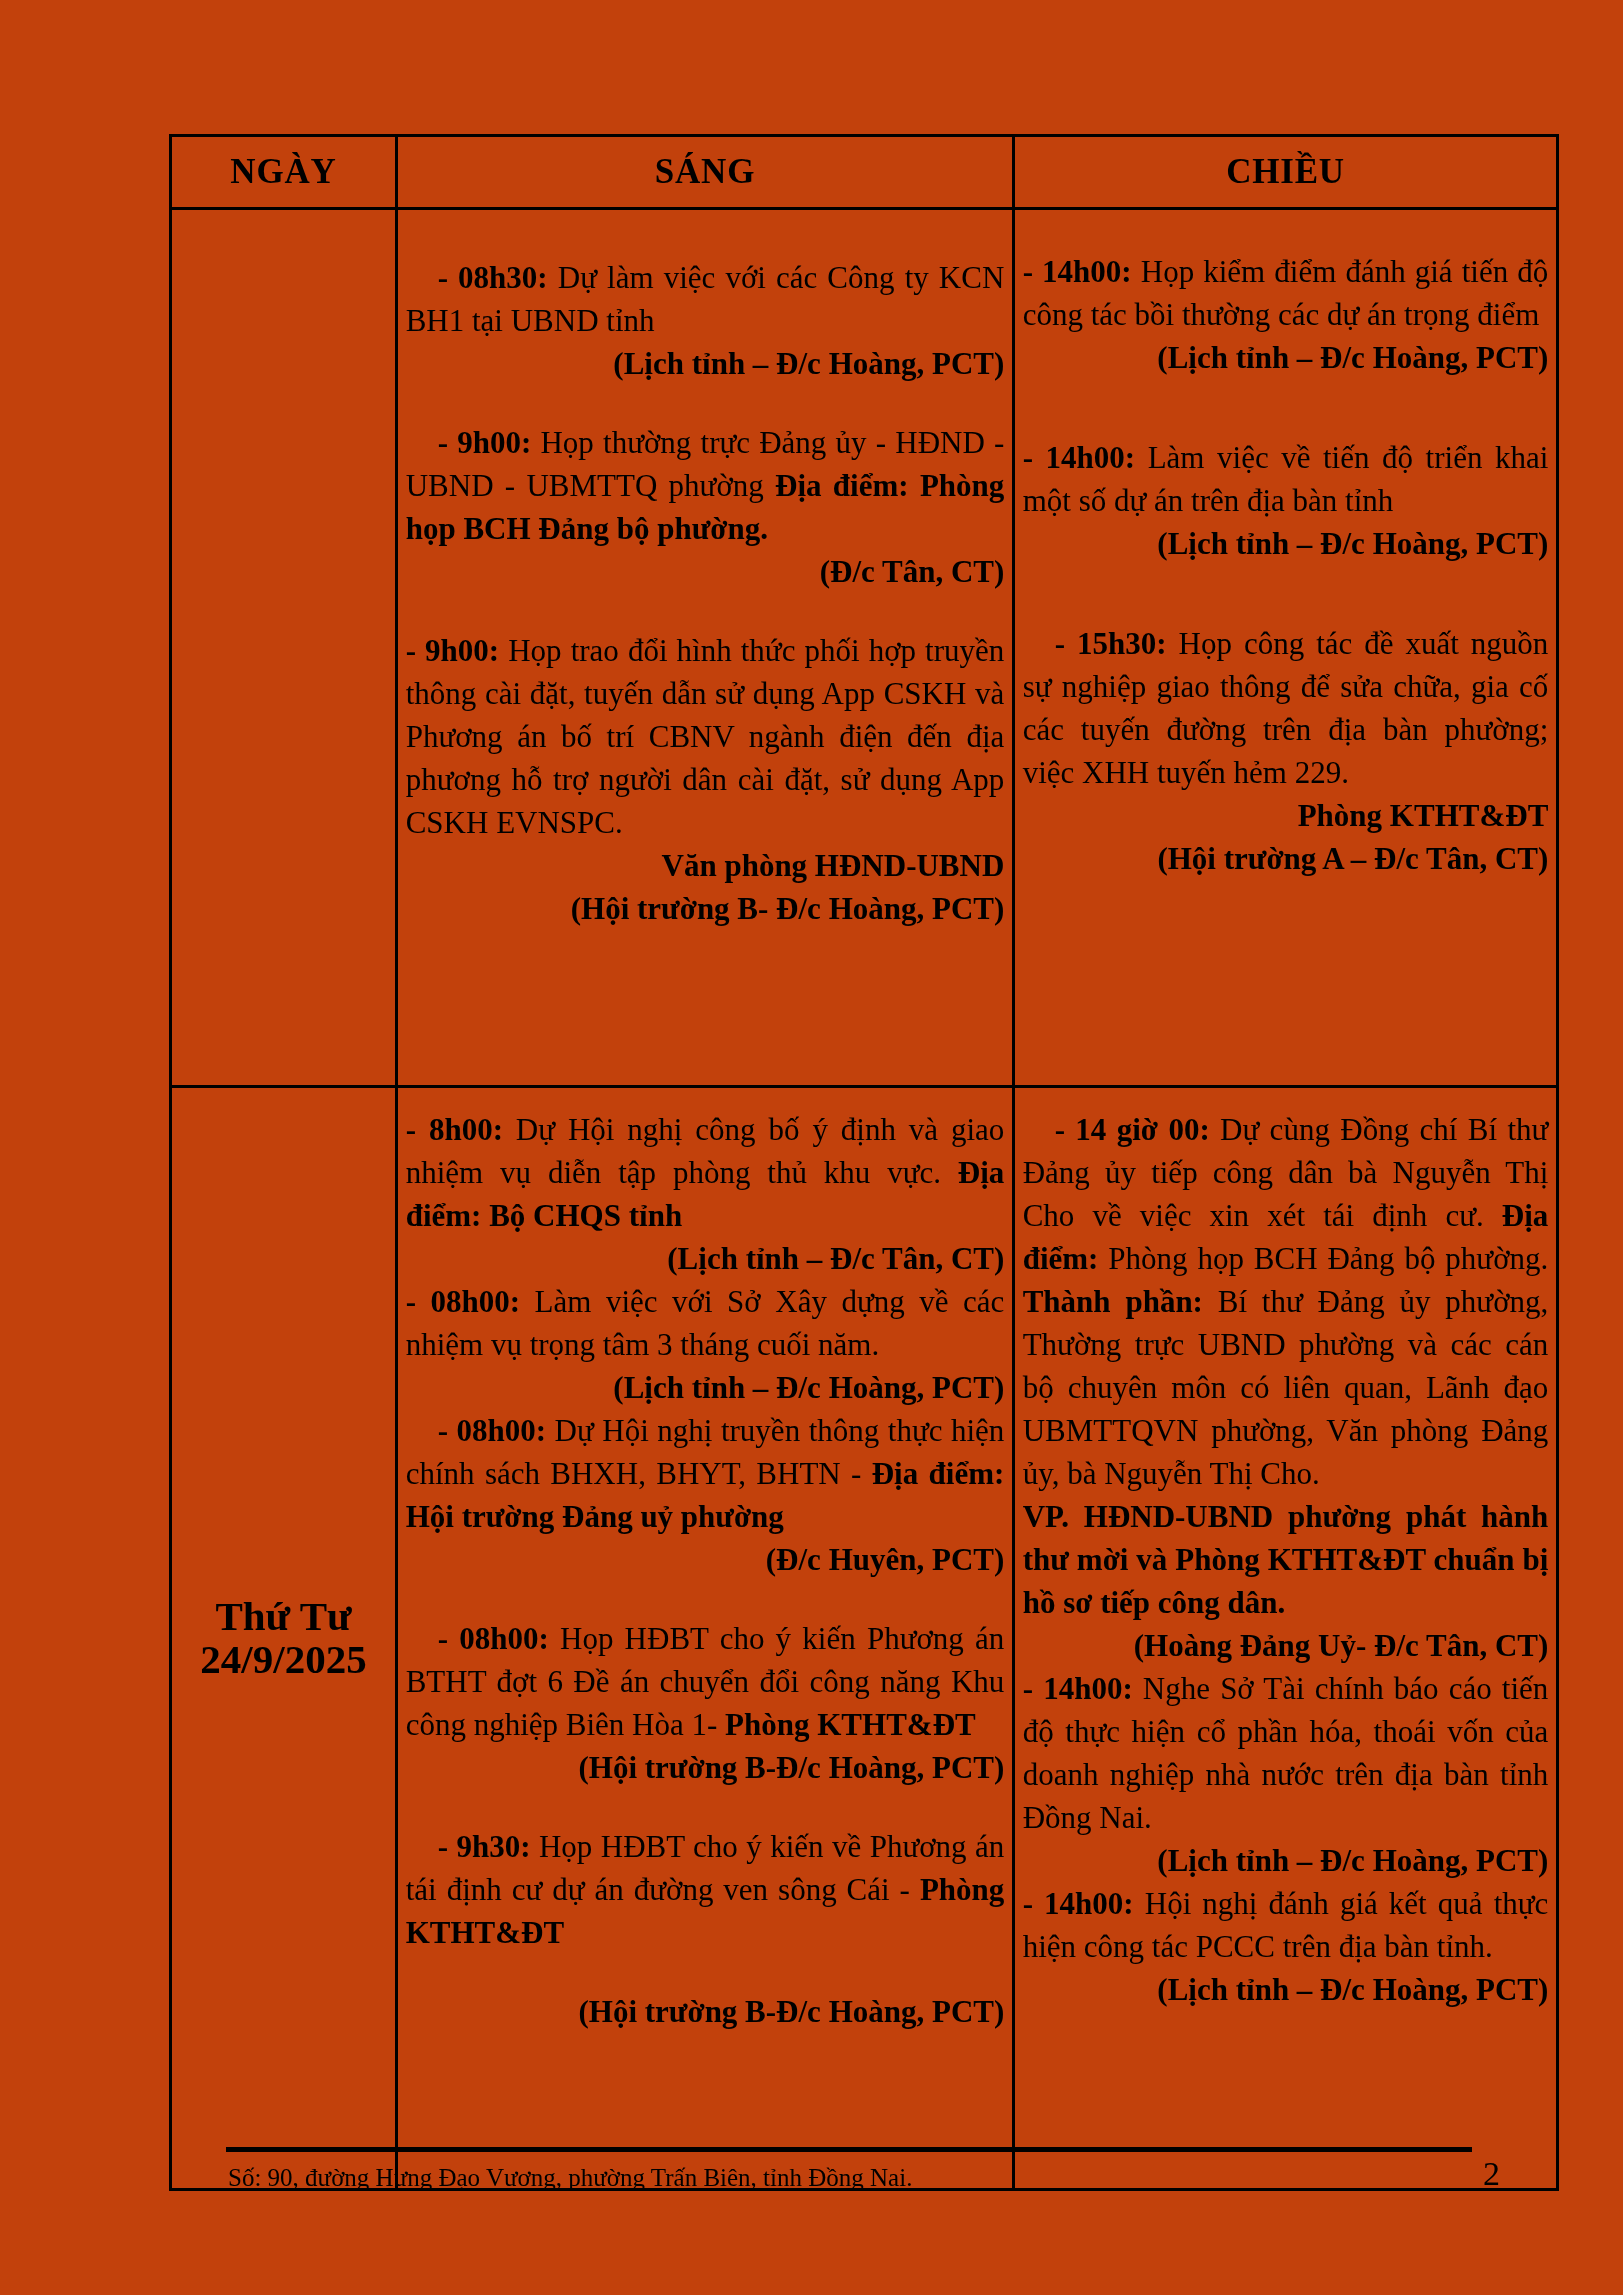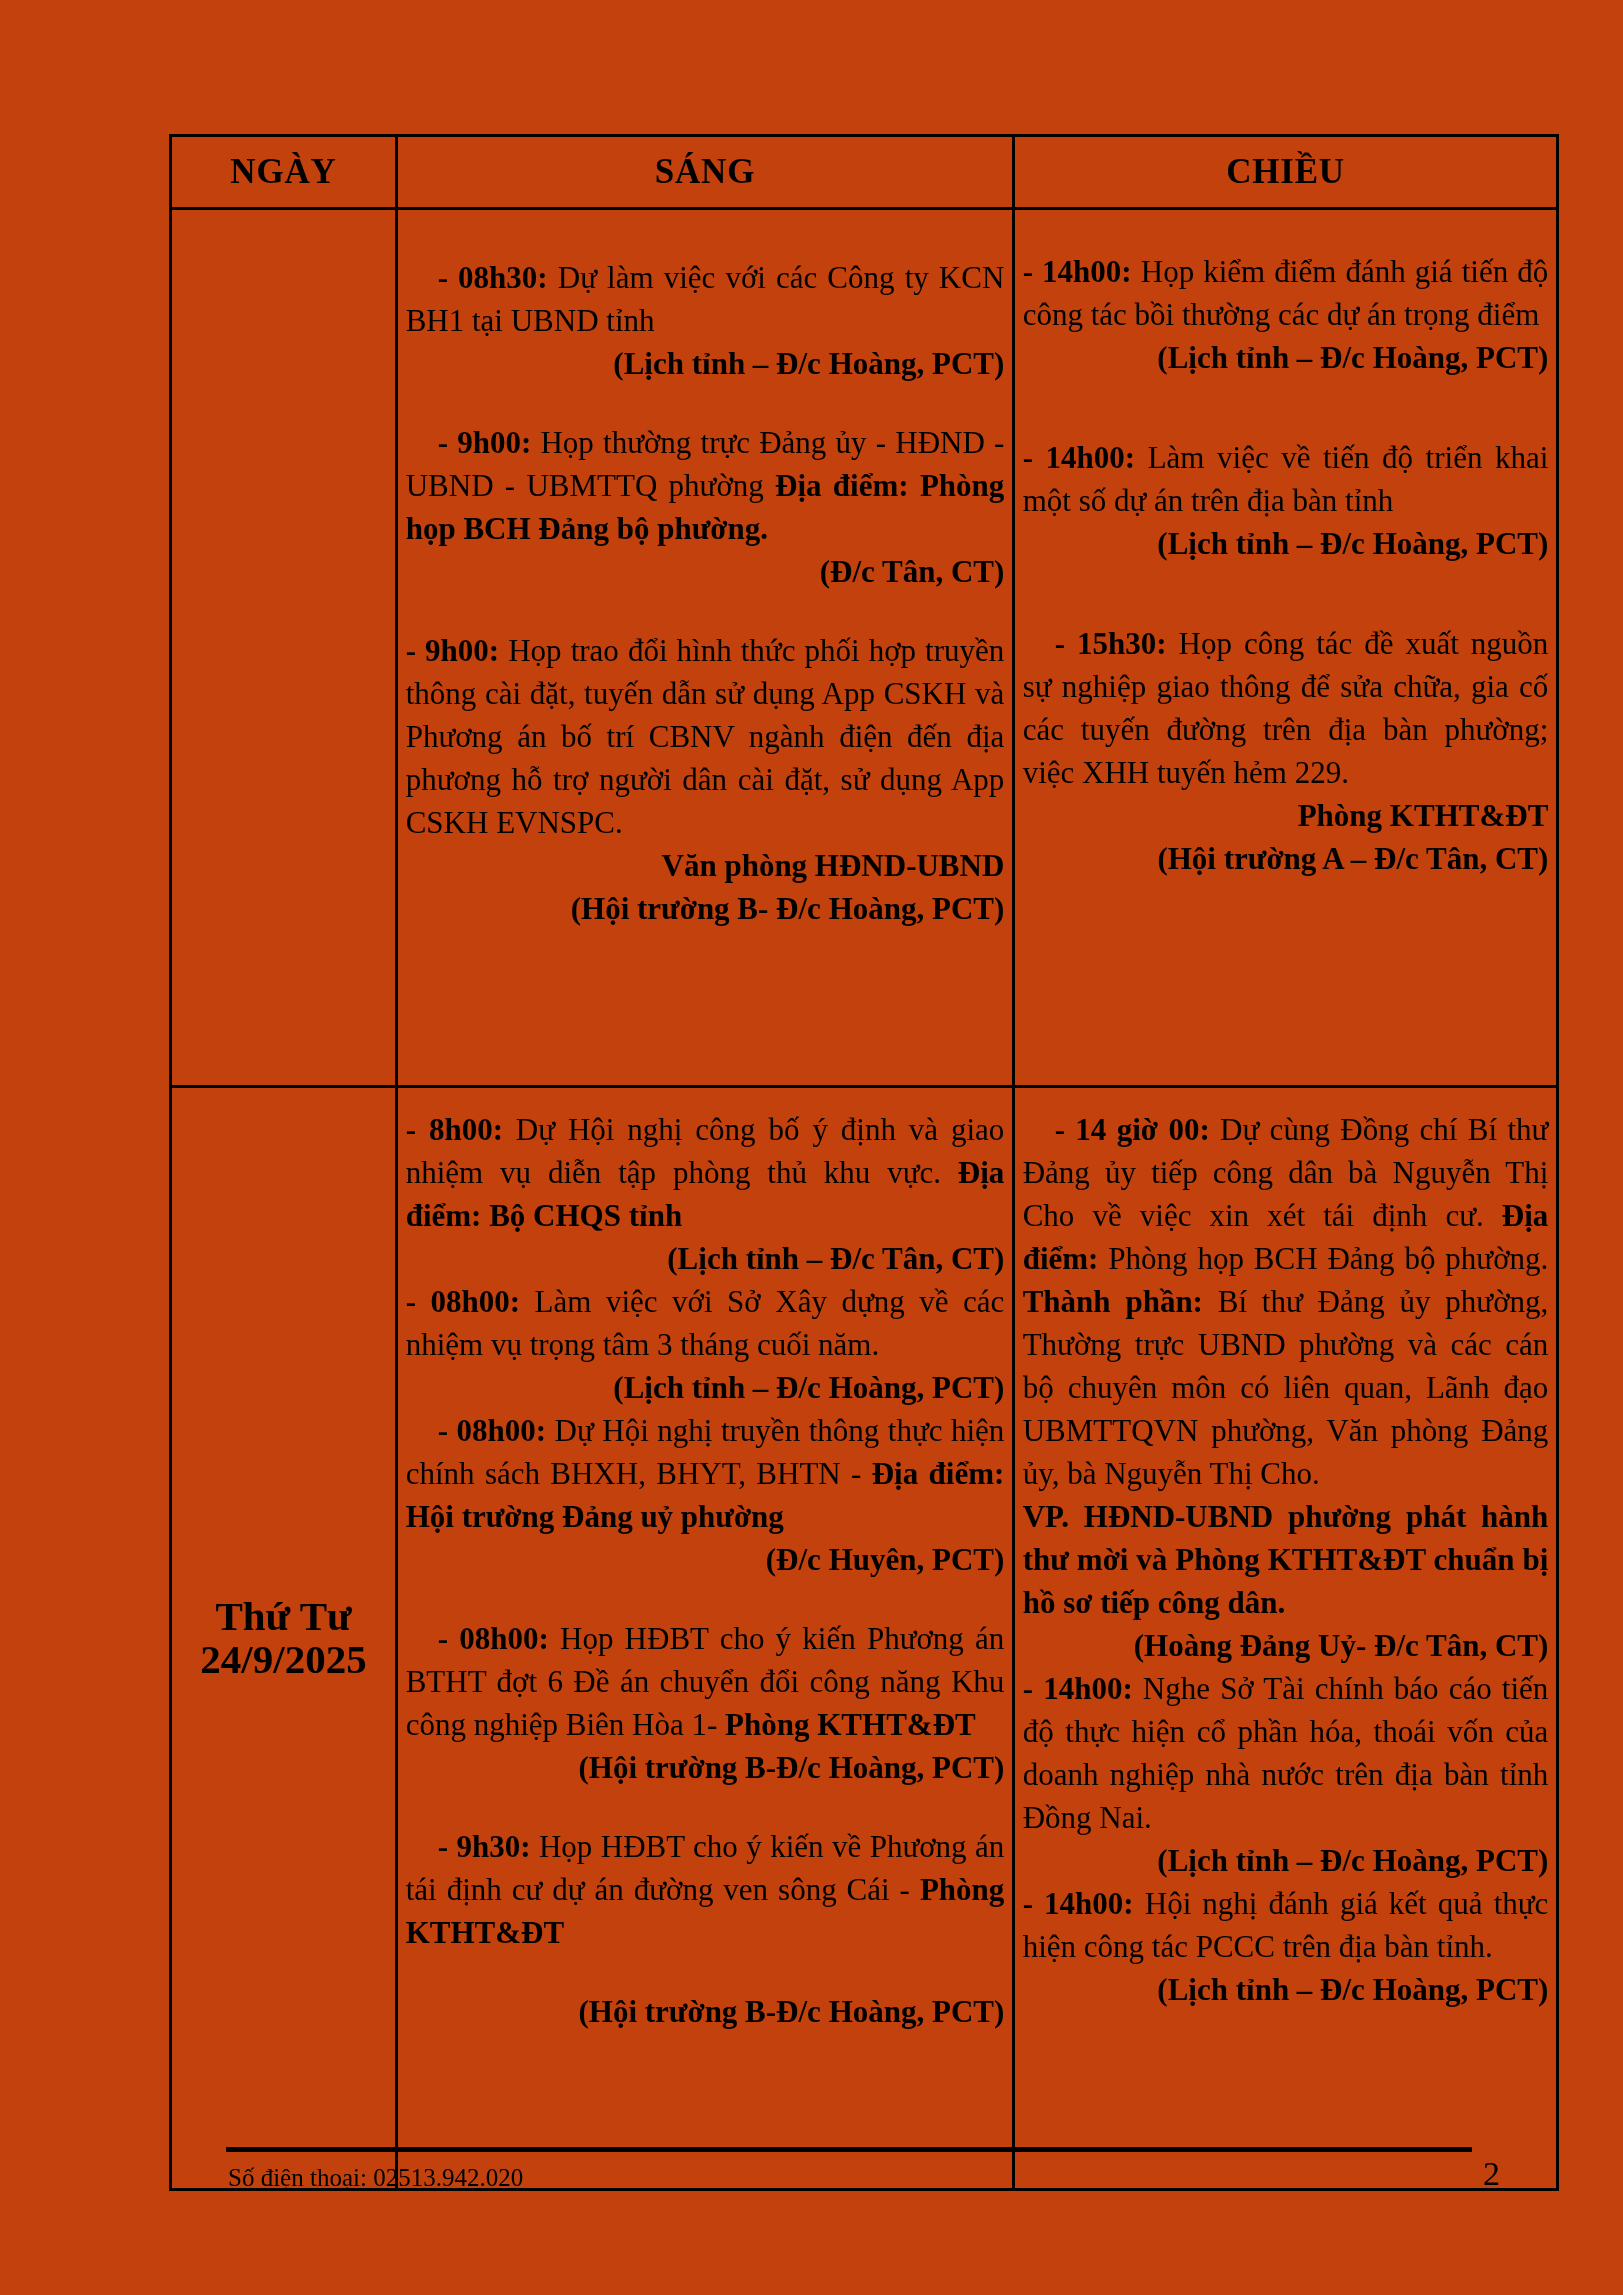--- a/index.html
+++ b/index.html
@@ -151,19 +151,19 @@
             <p class="blk entry"><b>- 14h00:</b><span> Hội nghị đánh giá kết quả thực hiện công tác PCCC trên địa bàn tỉnh.</span></p>
             <p class="blk center"><b>(Lịch tỉnh – Đ/c Hoàng, PCT)</b></p>
           </td>
       </tr>
     </tbody>
   </table>
 
   <div class="footer-rule"></div>
 
   <div class="footer">
-    <div>Số điện thoại: 02513.942.020</div>
+    <div>Số: 90, đường Hưng Đạo Vương, phường Trấn Biên, tỉnh Đồng Nai.</div>
   </div>
 
   <div class="page-number">2</div>
 
 </div>
 
 
 </body></html>

